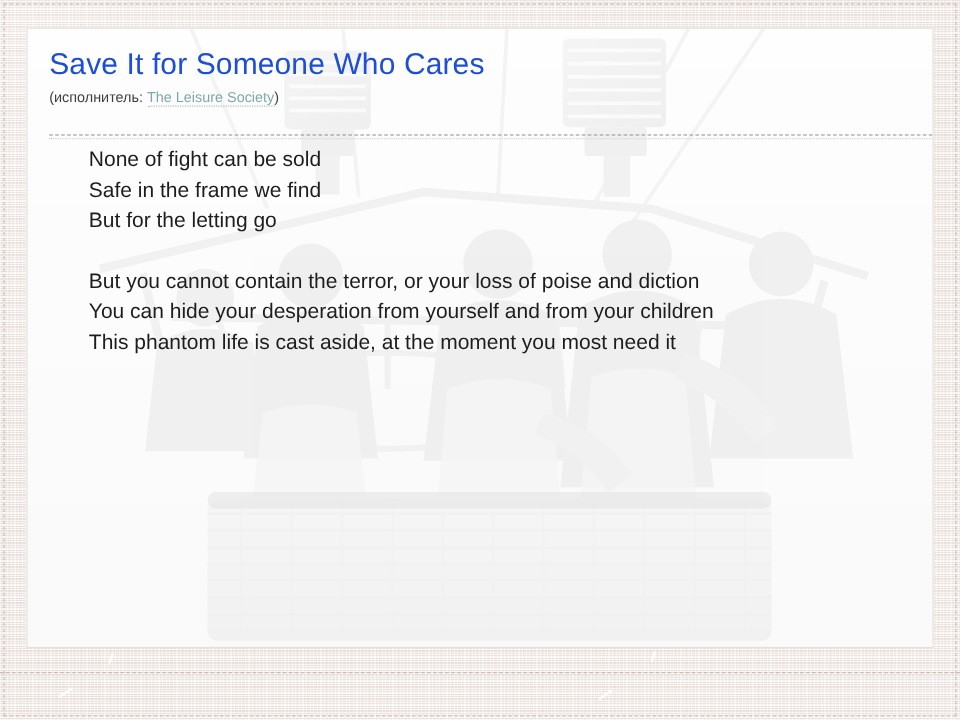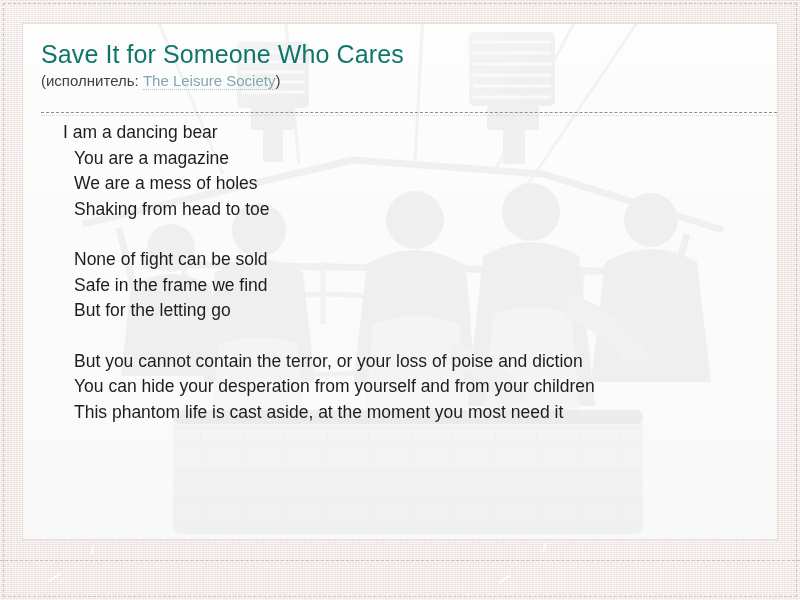--- a/index.html
+++ b/index.html
@@ -83,28 +83,28 @@
   
   #header {
     position: absolute;
     left: 18px; top: 15px;
     width: 718px;
   }
 
   #song-title {
     font-size: 25px;
     font-weight: normal;
-    color: #0f766e;
+    color: #1d4ed8;
     line-height: 30px;
     letter-spacing: 0.1px;
     white-space: nowrap;
   }
 
   #artist-line {
-    font-size: 15px;
+    font-size: 12px;
     color: #3f3f3f;
     line-height: 20px;
     margin-top: 2px;
     white-space: nowrap;
   }
 
   #artist-link {
     color: #7fa8ad;
     text-decoration: none;
     border-bottom: 1px dotted #a9c4c7;
@@ -283,26 +283,20 @@
     <div id="artist-line"><span>(исполнитель: </span><a id="artist-link" href="#">The Leisure Society</a><span>)</span></div>
   </div>
 
   <div id="header-sep">
     <div class="rule-dashed"></div>
     <div class="rule-dotted"></div>
   </div>
 
   <div id="lyrics">
 
-    <div class="stanza">
-      <div class="lyric-line flush">I am a dancing bear</div>
-      <div class="lyric-line">You are a magazine</div>
-      <div class="lyric-line">We are a mess of holes</div>
-      <div class="lyric-line">Shaking from head to toe</div>
-    </div>
 
 
     <div class="stanza">
       <div class="lyric-line">None of fight can be sold</div>
       <div class="lyric-line">Safe in the frame we find</div>
       <div class="lyric-line">But for the letting go</div>
     </div>
 
     <div class="stanza">
       <div class="lyric-line">But you cannot contain the terror, or your loss of poise and diction</div>

